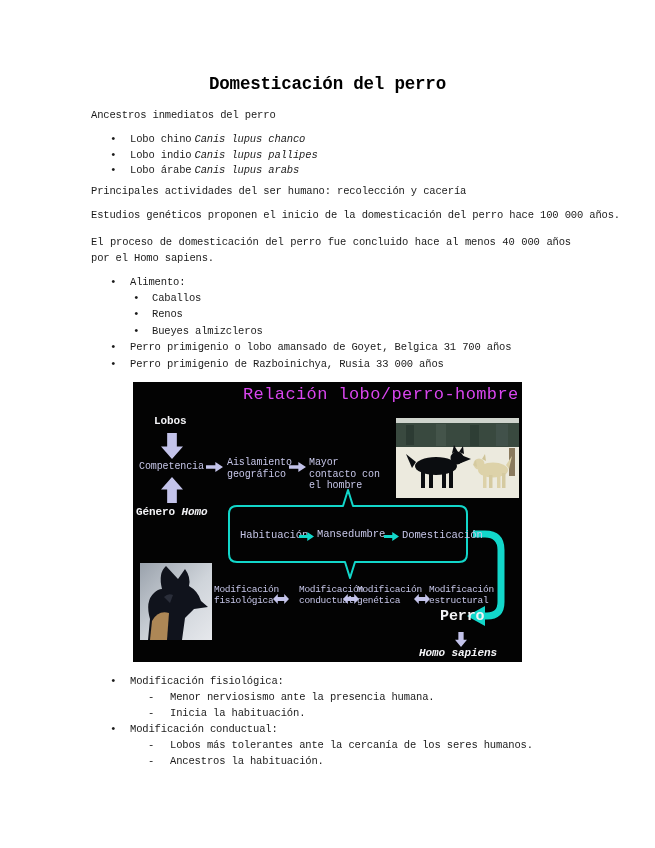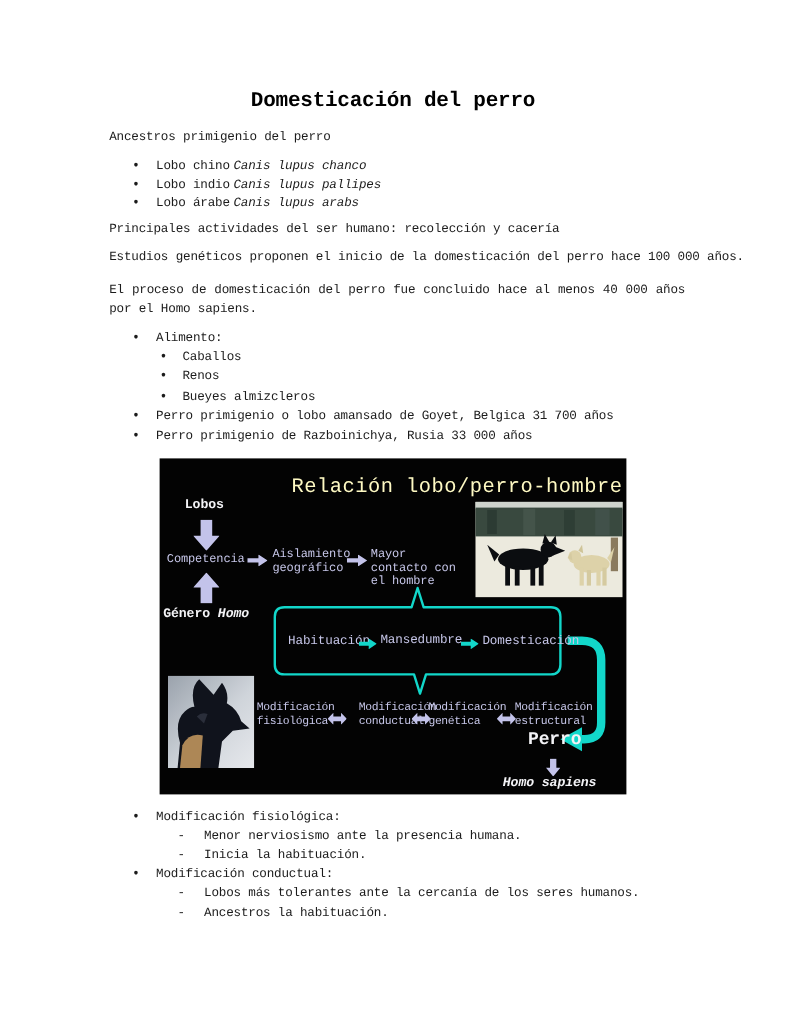--- a/index.html
+++ b/index.html
@@ -16,42 +16,42 @@
   .dash{left:148px;}
   .dash::before{content:"-";display:inline-block;width:22px;}
   .species{font-style:italic;margin-left:3px;}
   .just{position:absolute;left:91px;width:480px;font-size:10.5px;letter-spacing:-0.15px;
         line-height:16px;text-align:justify;white-space:normal;}
   
   .diagram{position:absolute;left:133px;top:382px;width:389px;height:280px;background:#030303;}
   .dt{position:absolute;color:#c6c6e8;font-size:10px;line-height:11.5px;white-space:nowrap;letter-spacing:-0.1px;}
   .dt.center{text-align:left;white-space:normal;}
   .dt.white{color:#f3f3f6;font-weight:bold;font-size:11px;}
-  .fig-title{position:absolute;left:110px;top:15px;width:272px;text-align:center;
-             color:#fef9c3;font-size:17px;letter-spacing:0.4px;white-space:nowrap;}
+  .fig-title{position:absolute;left:110px;top:3px;width:272px;text-align:center;
+             color:#d946ef;font-size:17px;letter-spacing:0.4px;white-space:nowrap;}
   .row2{font-size:10.5px;}
   .mod{width:58px;font-size:9.5px;letter-spacing:-0.3px;line-height:11px;}
   
   .ba{position:absolute;background:#c3c3ea;}
   .ba.teal{background:#12d7ca;}
   .a-down{clip-path:polygon(28% 0,72% 0,72% 52%,100% 52%,50% 100%,0 52%,28% 52%);}
   .a-up{clip-path:polygon(50% 0,100% 48%,72% 48%,72% 100%,28% 100%,28% 48%,0 48%);}
   .a-right{clip-path:polygon(0 32%,55% 32%,55% 0,100% 50%,55% 100%,55% 68%,0 68%);}
   .a-lr{clip-path:polygon(0 50%,30% 0,30% 30%,70% 30%,70% 0,100% 50%,70% 100%,70% 70%,30% 70%,30% 100%);}
   .overlay{position:absolute;left:0;top:0;pointer-events:none;}
   .photo{position:absolute;overflow:hidden;}
 </style>
 </head>
 <body>
 
 <div class="page">
 
   <div class="doc-title" style="top:74px">Domesticación del perro</div>
 
-  <div class="line" style="top:109px;left:91px">Ancestros primigenio del perro</div>
+  <div class="line" style="top:109px;left:91px">Ancestros inmediatos del perro</div>
 
   <div class="line b1" style="top:133px"><span>Lobo chino</span><span class="species">Canis lupus chanco</span></div>
   <div class="line b1" style="top:148.5px"><span>Lobo indio</span><span class="species">Canis lupus pallipes</span></div>
   <div class="line b1" style="top:164px"><span>Lobo árabe</span><span class="species">Canis lupus arabs</span></div>
 
   <div class="line" style="top:185px;left:91px">Principales actividades del ser humano: recolección y cacería</div>
   <div class="line" style="top:209px;left:91px">Estudios genéticos proponen el inicio de la domesticación del perro hace 100 000 años.</div>
   <div class="just" style="top:234px">El proceso de domesticación del perro fue concluido hace al menos 40 000 años por el Homo sapiens.</div>
 
   <div class="line b1" style="top:276px">Alimento:</div>

